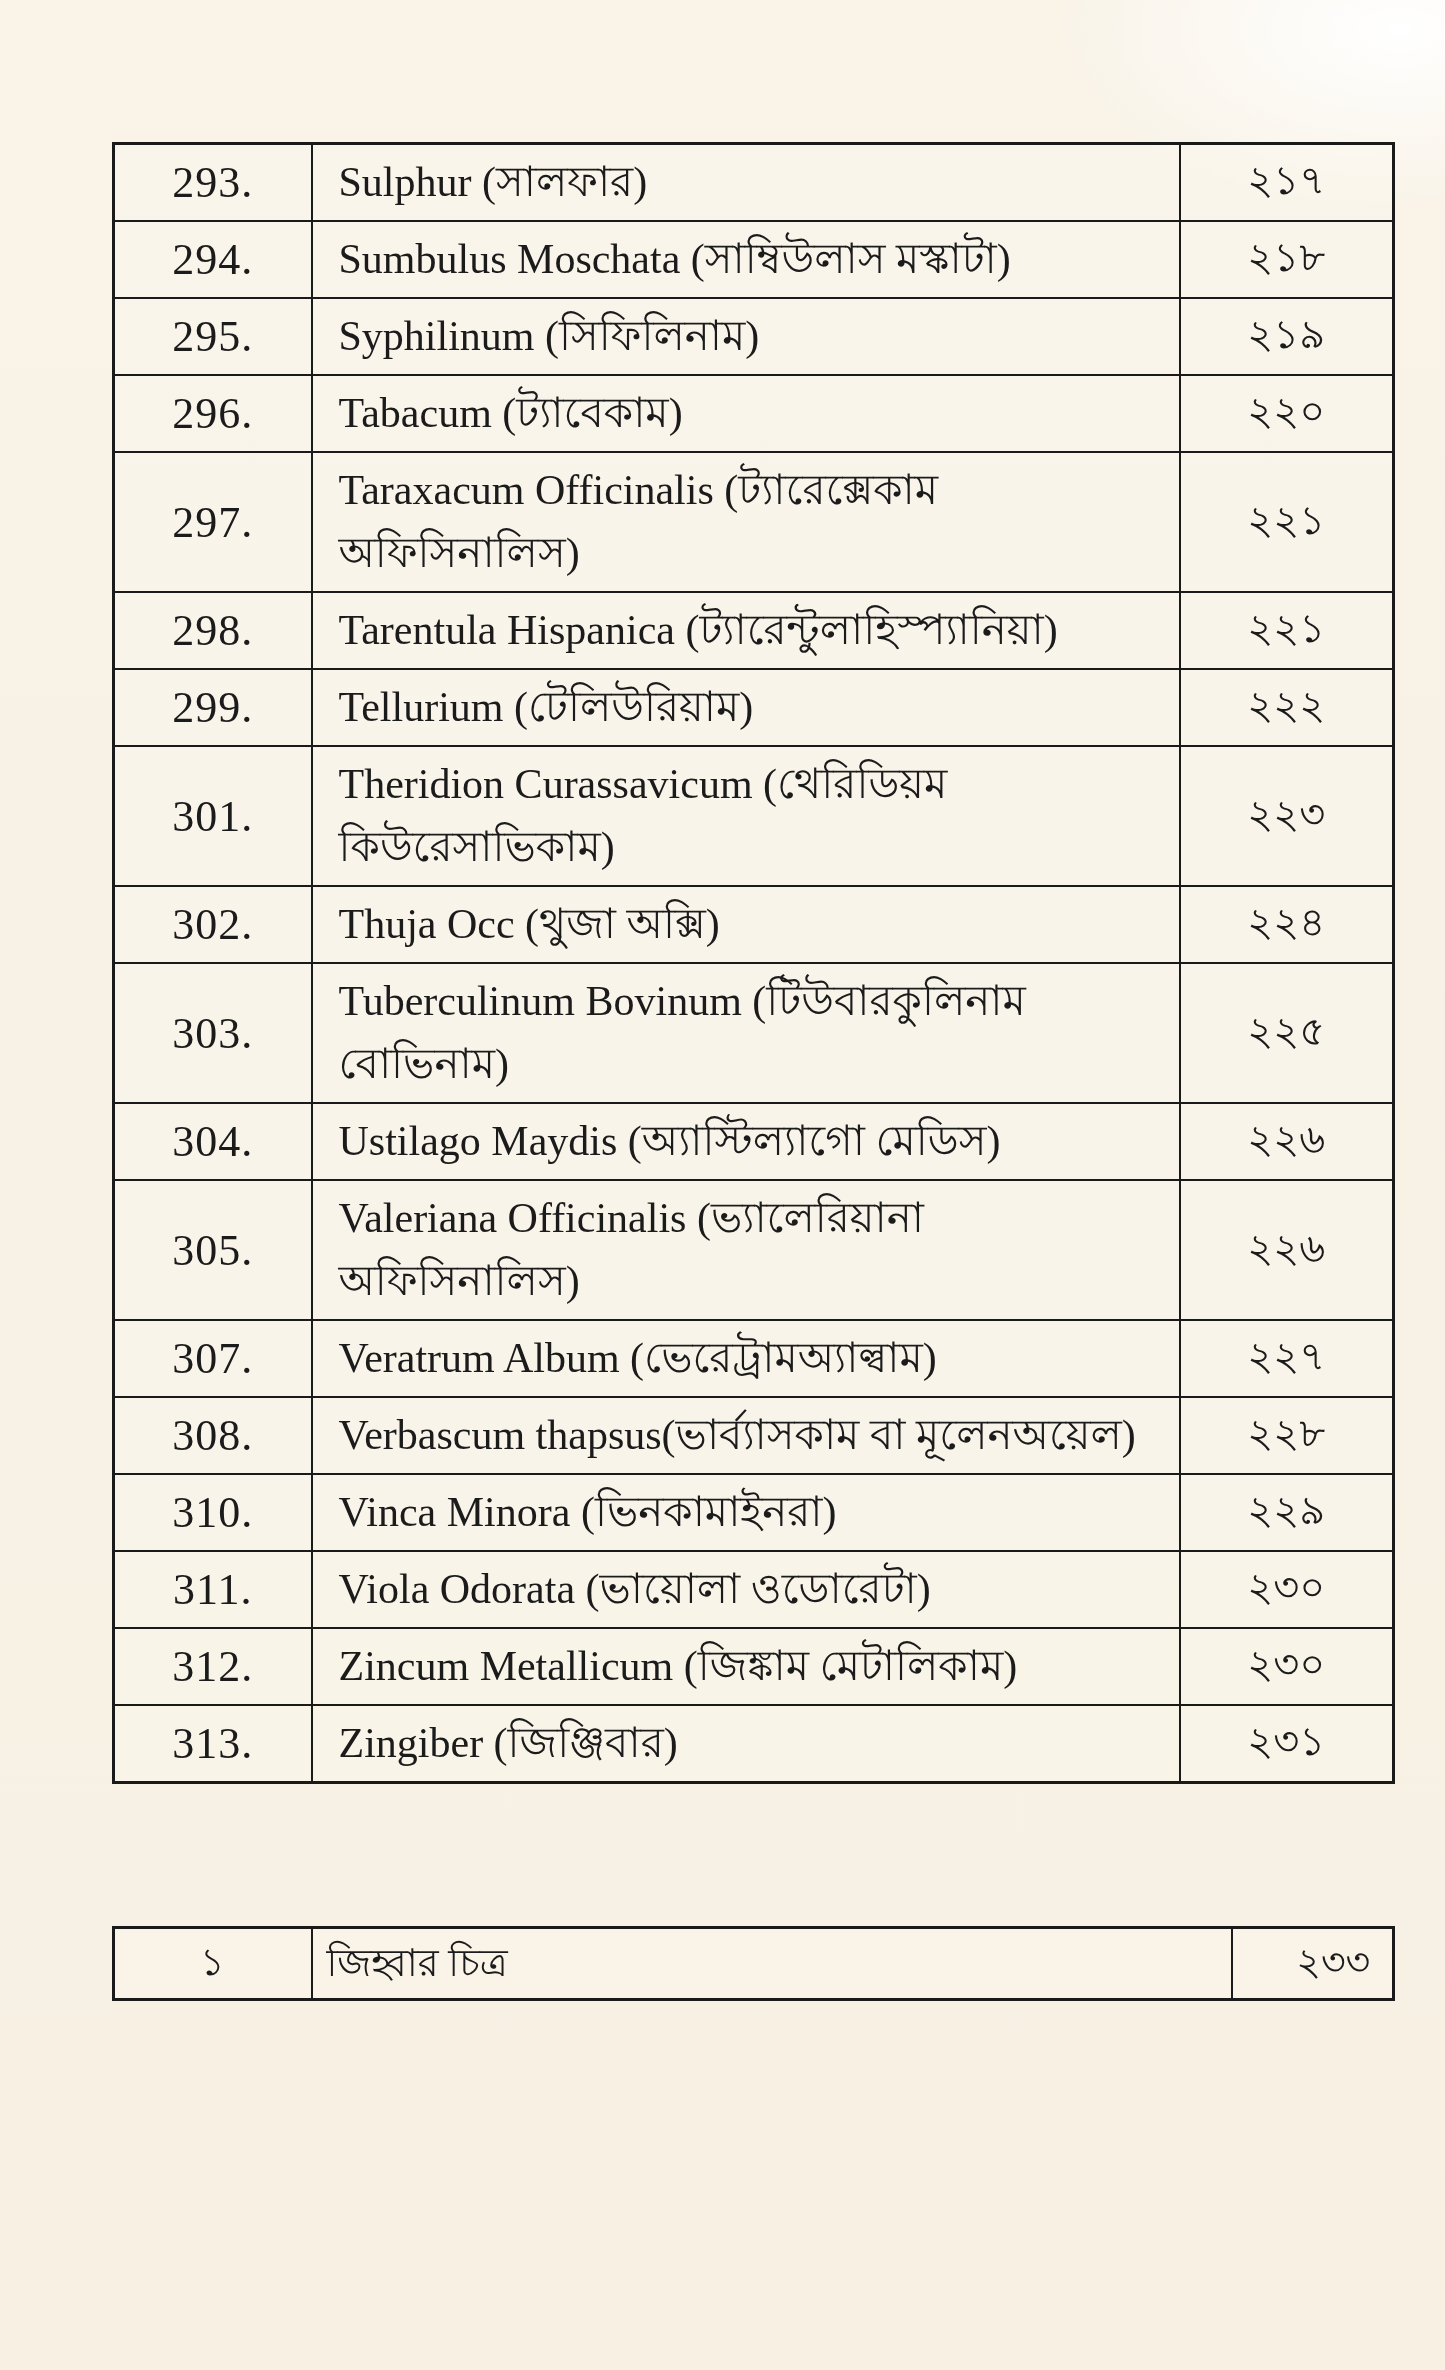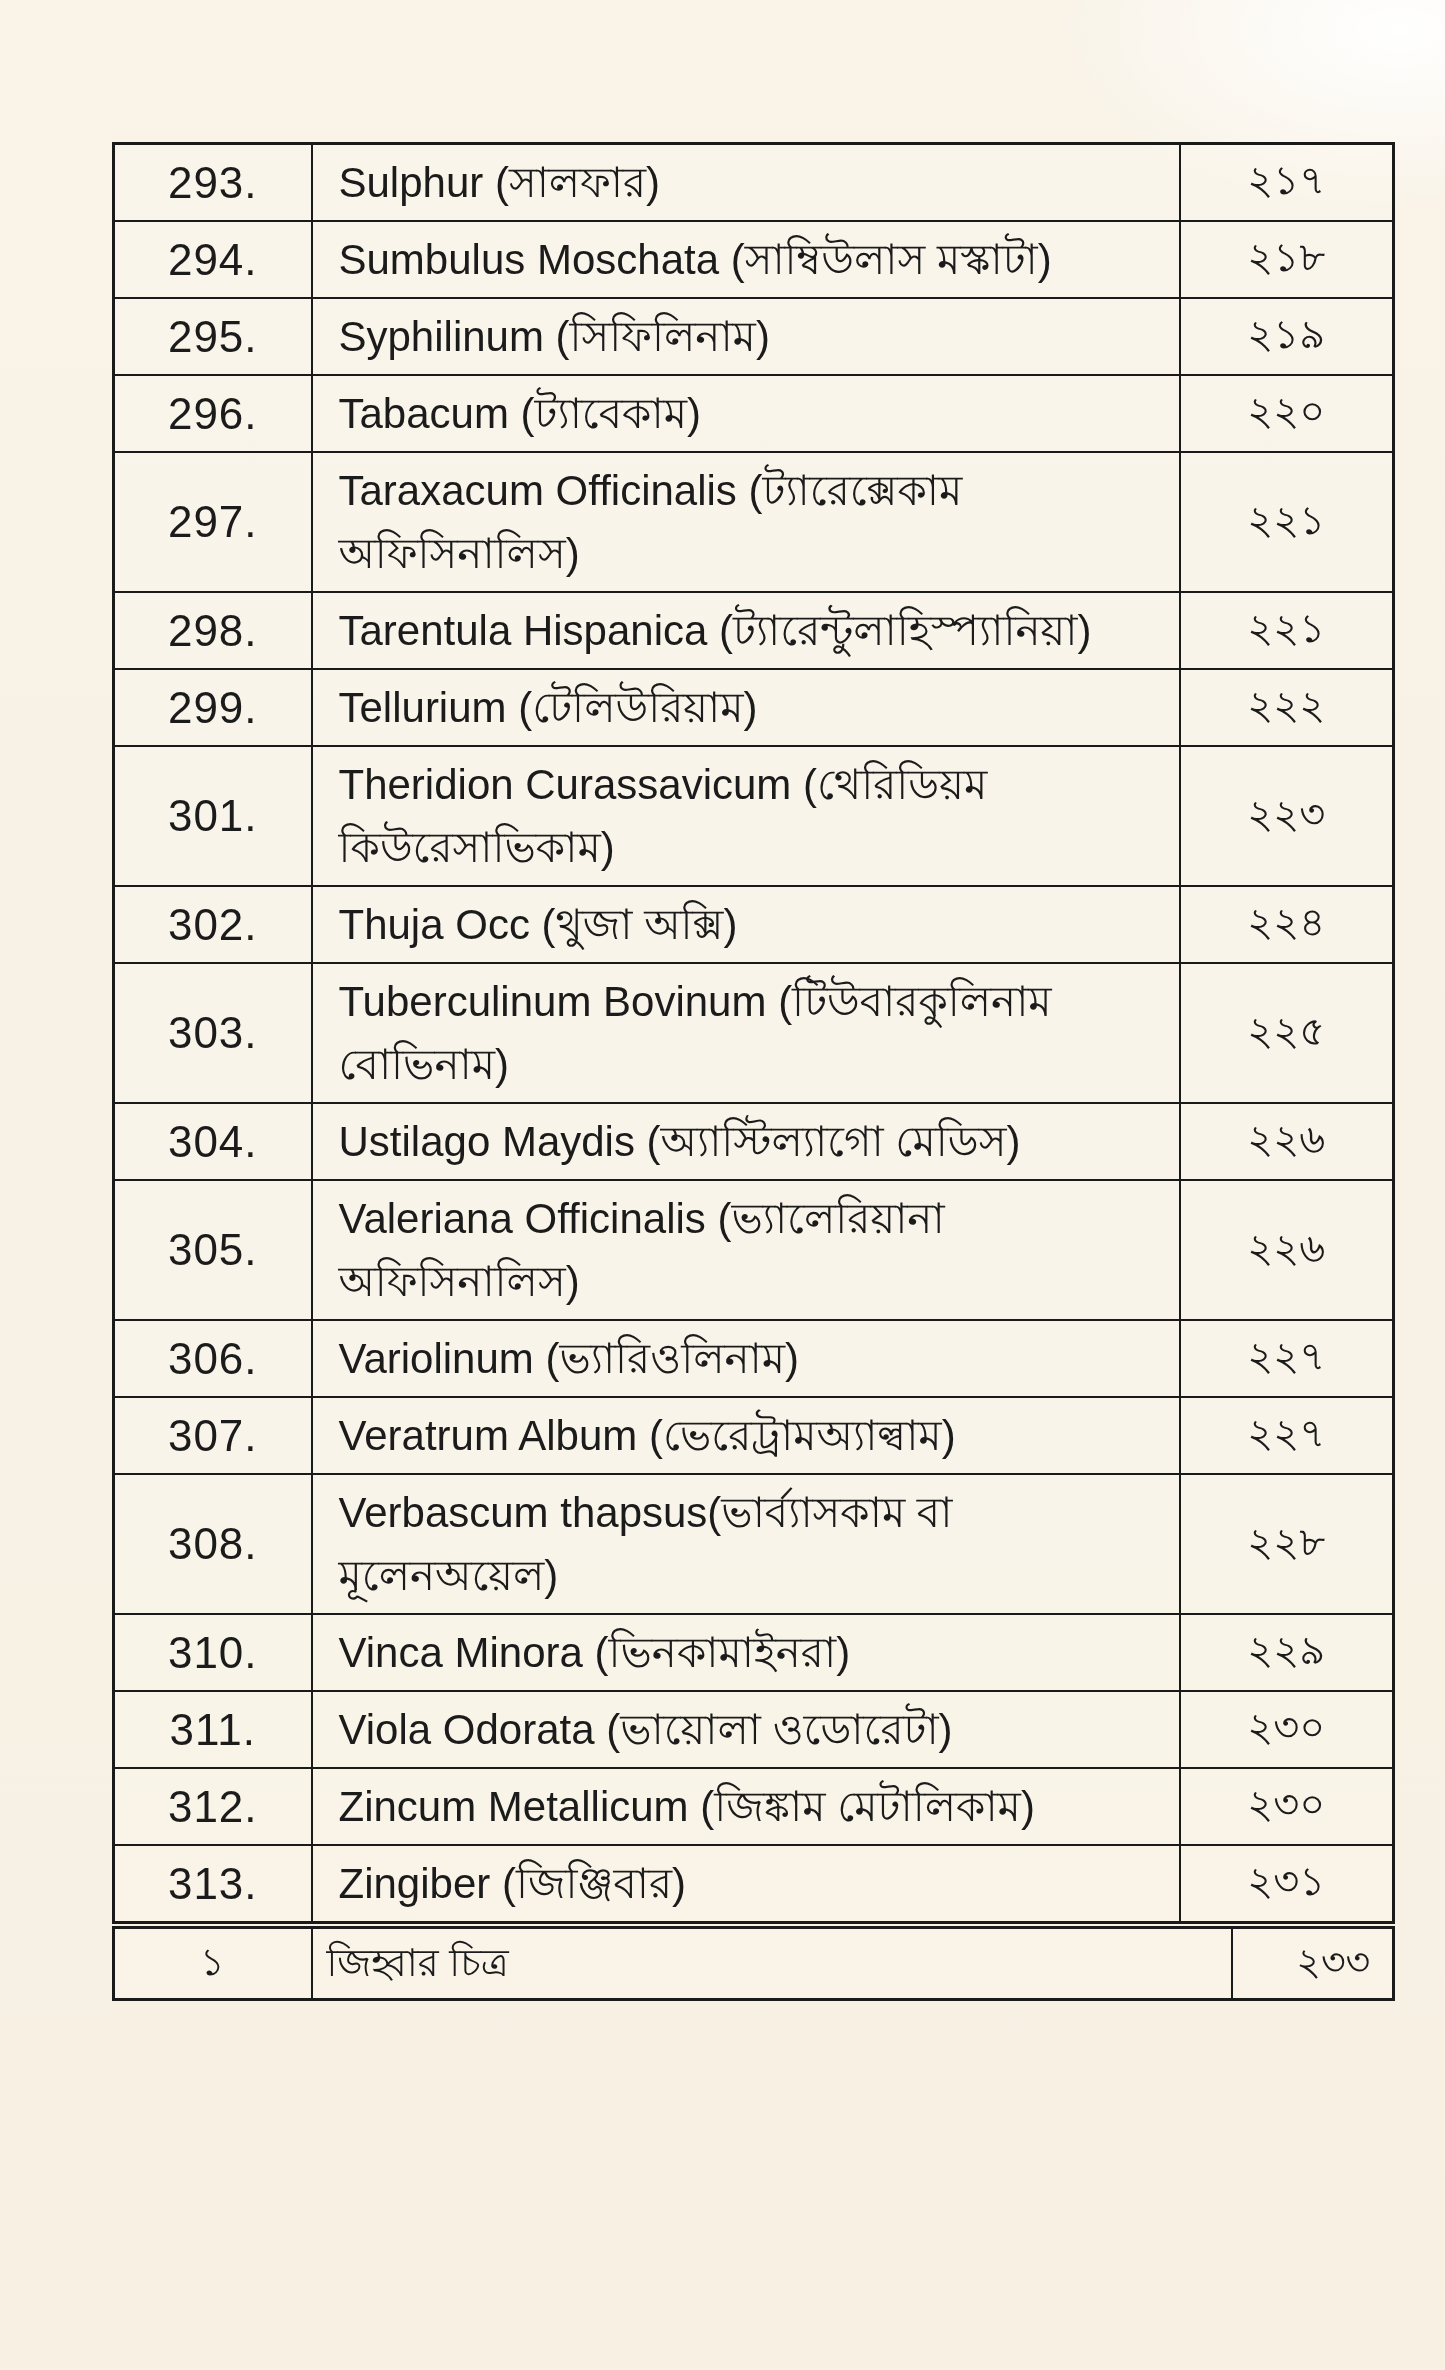--- a/index.html
+++ b/index.html
@@ -6,21 +6,21 @@
     margin: 0;
     padding: 0;
   }
   .page {
     position: relative;
     width: 1445px;
     height: 2370px;
     background:
       radial-gradient(ellipse 500px 260px at 1400px 30px, #ffffff 0%, rgba(255,255,255,0) 70%),
       linear-gradient(180deg, #f9f3e8 0%, #f8f2e6 45%, #f7f0e3 100%);
-    font-family: Liberation Sans, sans-serif;
+    font-family: Liberation Serif, serif;
     color: #1b1b1b;
     overflow: hidden;
   }
   table {
     border-collapse: collapse;
     table-layout: fixed;
   }
   .main-table {
     position: absolute;
     left: 112px;
@@ -142,25 +142,20 @@
         <td class="c-serial">304.</td>
         <td class="c-name">Ustilago Maydis (অ্যাস্টিল্যাগো মেডিস)</td>
         <td class="c-page">২২৬</td>
       </tr>
       <tr class="row">
         <td class="c-serial">305.</td>
         <td class="c-name">Valeriana Officinalis (ভ্যালেরিয়ানা অফিসিনালিস)</td>
         <td class="c-page">২২৬</td>
       </tr>
       <tr class="row">
-        <td class="c-serial">306.</td>
-        <td class="c-name">Variolinum (ভ্যারিওলিনাম)</td>
-        <td class="c-page">২২৭</td>
-      </tr>
-      <tr class="row">
         <td class="c-serial">307.</td>
         <td class="c-name">Veratrum Album (ভেরেট্রামঅ্যাল্বাম)</td>
         <td class="c-page">২২৭</td>
       </tr>
       <tr class="row">
         <td class="c-serial">308.</td>
         <td class="c-name">Verbascum thapsus(ভার্ব্যাসকাম বা মূলেনঅয়েল)</td>
         <td class="c-page">২২৮</td>
       </tr>
       <tr class="row">

